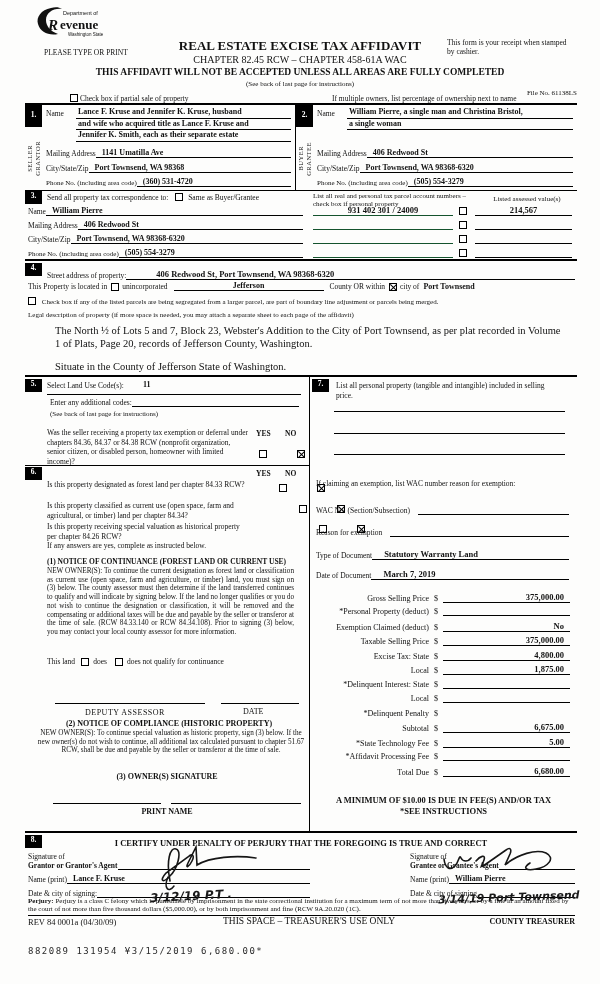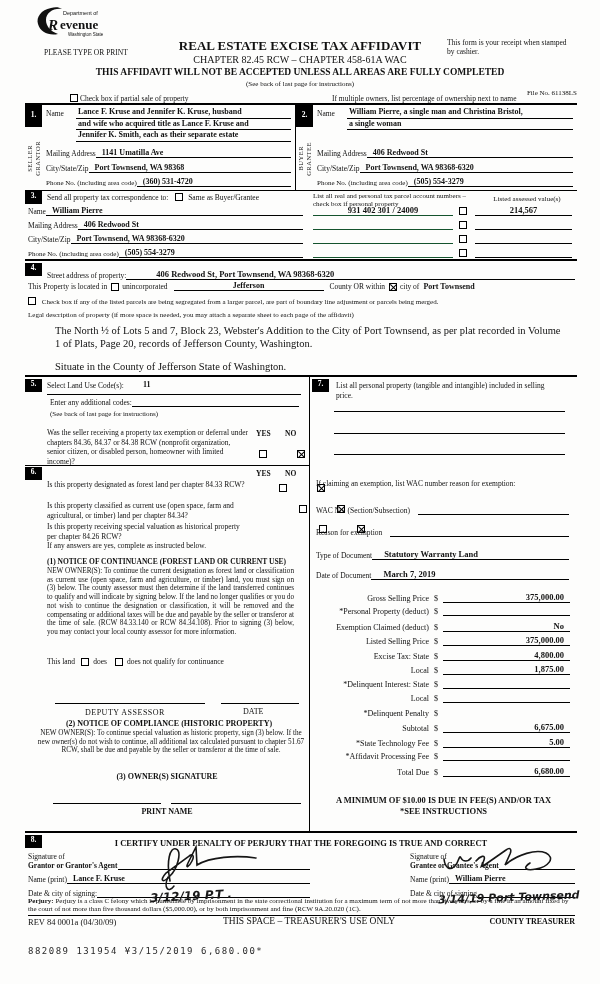--- a/index.html
+++ b/index.html
@@ -332,21 +332,21 @@
         <span class="feelabel">*Personal Property (deduct)</span>
         <span class="feedollar">$</span>
         <span class="feeval"></span>
       </div>
       <div class="feerow" style="top:244px;">
         <span class="feelabel">Exemption Claimed (deduct)</span>
         <span class="feedollar">$</span>
         <span class="feeval">No</span>
       </div>
       <div class="feerow" style="top:258px;">
-        <span class="feelabel">Listed Selling Price</span>
+        <span class="feelabel">Taxable Selling Price</span>
         <span class="feedollar">$</span>
         <span class="feeval">375,000.00</span>
       </div>
       <div class="feerow" style="top:273px;">
         <span class="feelabel">Excise Tax:  State</span>
         <span class="feedollar">$</span>
         <span class="feeval">4,800.00</span>
       </div>
       <div class="feerow" style="top:287px;">
         <span class="feelabel">Local</span>

